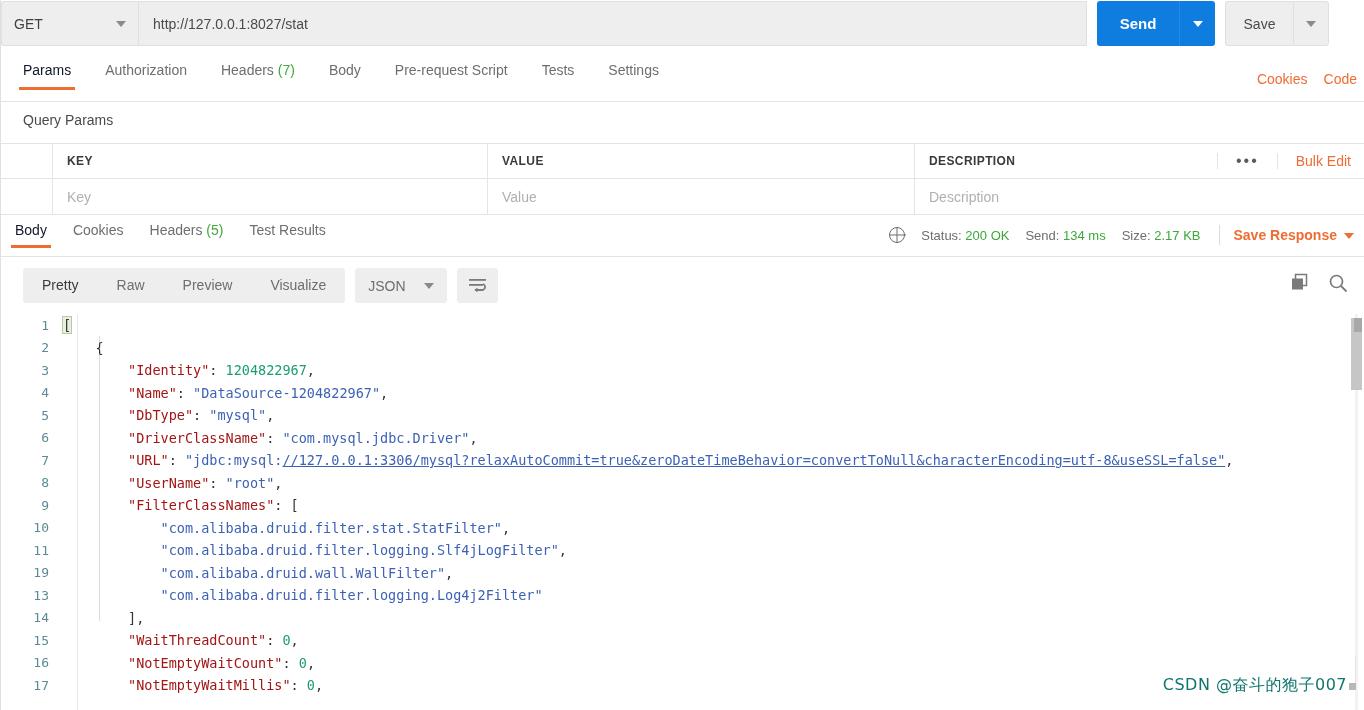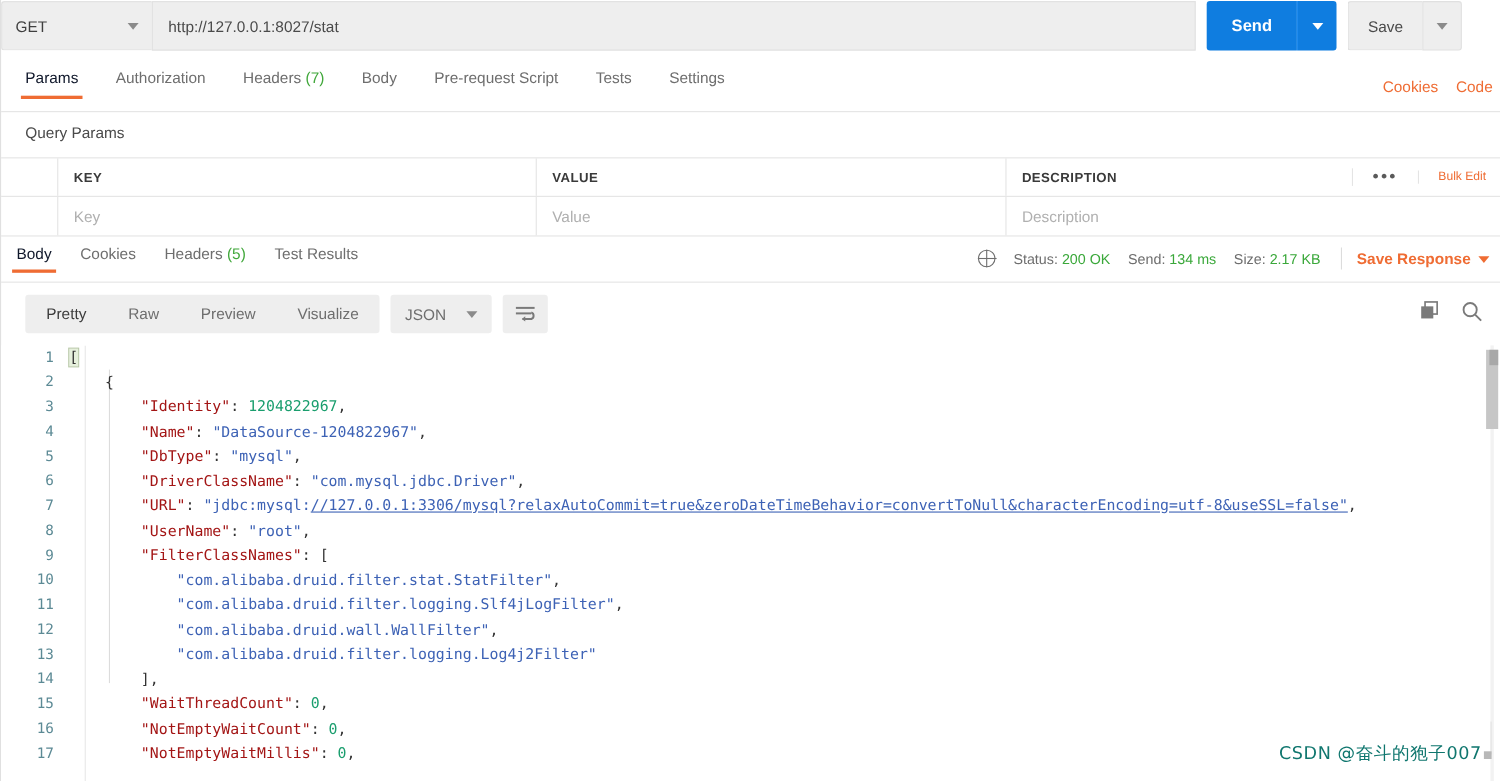--- a/index.html
+++ b/index.html
@@ -155,21 +155,21 @@
   .dots-cell {
     position: absolute; right: 0; top: 0; height: 100%;
     display: flex; align-items: center; gap: 0;
   }
   .dots {
     letter-spacing: 2px; color: #5a5a5a; font-size: 16px;
     padding: 0 18px; border-left: 1px solid #e4e4e4; line-height: 1;
     cursor: pointer;
   }
   .bulk {
-    font-size: 11px; color: #ef6c33; padding: 0 14px 0 18px;
+    font-size: 14px; color: #ef6c33; padding: 0 14px 0 18px;
     border-left: 1px solid #e4e4e4; cursor: pointer;
   }
 
   
   .res-tabs {
     position: absolute; left: 0; top: 222px;
     width: 1364px; height: 34px;
     display: flex; align-items: flex-start;
     padding-left: 14px;
   }
@@ -446,21 +446,21 @@
         <div class="code-line"><span class="lnum">2</span><span class="lcode"><span class="k-punct">    {</span></span></div>
         <div class="code-line"><span class="lnum">3</span><span class="lcode"><span class="k-punct">        </span><span class="k-key">"Identity"</span><span class="k-punct">: </span><span class="k-num">1204822967</span><span class="k-punct">,</span></span></div>
         <div class="code-line"><span class="lnum">4</span><span class="lcode"><span class="k-punct">        </span><span class="k-key">"Name"</span><span class="k-punct">: </span><span class="k-str">"DataSource-1204822967"</span><span class="k-punct">,</span></span></div>
         <div class="code-line"><span class="lnum">5</span><span class="lcode"><span class="k-punct">        </span><span class="k-key">"DbType"</span><span class="k-punct">: </span><span class="k-str">"mysql"</span><span class="k-punct">,</span></span></div>
         <div class="code-line"><span class="lnum">6</span><span class="lcode"><span class="k-punct">        </span><span class="k-key">"DriverClassName"</span><span class="k-punct">: </span><span class="k-str">"com.mysql.jdbc.Driver"</span><span class="k-punct">,</span></span></div>
         <div class="code-line"><span class="lnum">7</span><span class="lcode"><span class="k-punct">        </span><span class="k-key">"URL"</span><span class="k-punct">: </span><span class="k-str">"jdbc:mysql:</span><span class="k-url">//127.0.0.1:3306/mysql?relaxAutoCommit=true&amp;zeroDateTimeBehavior=convertToNull&amp;characterEncoding=utf-8&amp;useSSL=false"</span><span class="k-punct">,</span></span></div>
         <div class="code-line"><span class="lnum">8</span><span class="lcode"><span class="k-punct">        </span><span class="k-key">"UserName"</span><span class="k-punct">: </span><span class="k-str">"root"</span><span class="k-punct">,</span></span></div>
         <div class="code-line"><span class="lnum">9</span><span class="lcode"><span class="k-punct">        </span><span class="k-key">"FilterClassNames"</span><span class="k-punct">: </span><span class="k-punct">[</span></span></div>
         <div class="code-line"><span class="lnum">10</span><span class="lcode"><span class="k-punct">            </span><span class="k-str">"com.alibaba.druid.filter.stat.StatFilter"</span><span class="k-punct">,</span></span></div>
         <div class="code-line"><span class="lnum">11</span><span class="lcode"><span class="k-punct">            </span><span class="k-str">"com.alibaba.druid.filter.logging.Slf4jLogFilter"</span><span class="k-punct">,</span></span></div>
-        <div class="code-line"><span class="lnum">12</span><span class="lcode"><span class="k-punct">            </span><span class="k-str">"com.alibaba.druid.wall.WallFilter"</span><span class="k-punct">,</span></span></div>
+        <div class="code-line"><span class="lnum">19</span><span class="lcode"><span class="k-punct">            </span><span class="k-str">"com.alibaba.druid.wall.WallFilter"</span><span class="k-punct">,</span></span></div>
         <div class="code-line"><span class="lnum">13</span><span class="lcode"><span class="k-punct">            </span><span class="k-str">"com.alibaba.druid.filter.logging.Log4j2Filter"</span></span></div>
         <div class="code-line"><span class="lnum">14</span><span class="lcode"><span class="k-punct">        ],</span></span></div>
         <div class="code-line"><span class="lnum">15</span><span class="lcode"><span class="k-punct">        </span><span class="k-key">"WaitThreadCount"</span><span class="k-punct">: </span><span class="k-num">0</span><span class="k-punct">,</span></span></div>
         <div class="code-line"><span class="lnum">16</span><span class="lcode"><span class="k-punct">        </span><span class="k-key">"NotEmptyWaitCount"</span><span class="k-punct">: </span><span class="k-num">0</span><span class="k-punct">,</span></span></div>
         <div class="code-line"><span class="lnum">17</span><span class="lcode"><span class="k-punct">        </span><span class="k-key">"NotEmptyWaitMillis"</span><span class="k-punct">: </span><span class="k-num">0</span><span class="k-punct">,</span></span></div>
       </div>
   </div>
 
   <div class="vscroll">
     <div class="track"></div>

